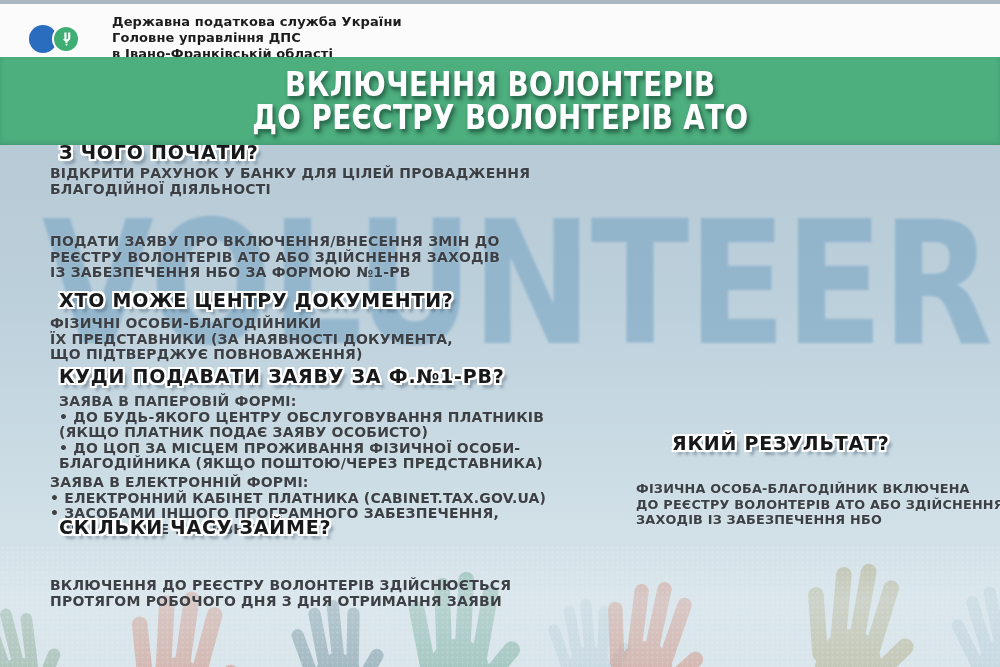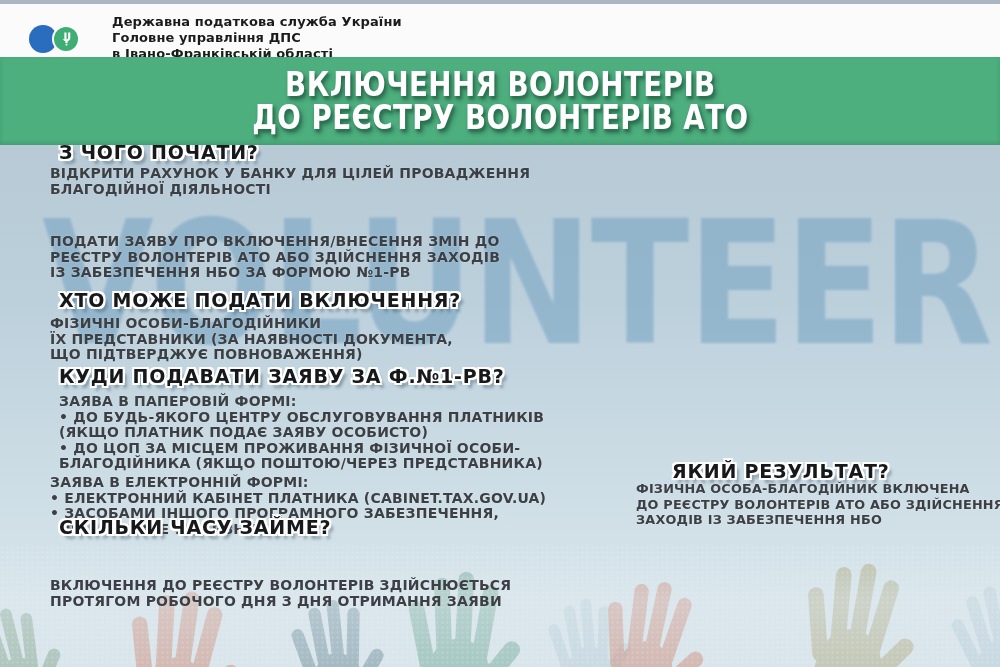--- a/index.html
+++ b/index.html
@@ -144,37 +144,37 @@
   <div class="content">
 
     <h2 class="heading" style="left:40px;top:141px">З ЧОГО ПОЧАТИ?</h2>
     <p class="body-text" style="left:31px;top:166px">ВІДКРИТИ РАХУНОК У БАНКУ ДЛЯ ЦІЛЕЙ ПРОВАДЖЕННЯ
 БЛАГОДІЙНОЇ ДІЯЛЬНОСТІ</p>
 
     <p class="body-text" style="left:31px;top:234px">ПОДАТИ ЗАЯВУ ПРО ВКЛЮЧЕННЯ/ВНЕСЕННЯ ЗМІН ДО
 РЕЄСТРУ ВОЛОНТЕРІВ АТО АБО ЗДІЙСНЕННЯ ЗАХОДІВ
 ІЗ ЗАБЕЗПЕЧЕННЯ НБО ЗА ФОРМОЮ №1-РВ</p>
 
-    <h2 class="heading" style="left:40px;top:289px">ХТО МОЖЕ ПОДАТИ ВКЛЮЧЕННЯ?</h2>
+    <h2 class="heading" style="left:40px;top:289px">ХТО МОЖЕ ЦЕНТРУ ДОКУМЕНТИ?</h2>
     <p class="body-text" style="left:31px;top:316px">ФІЗИЧНІ ОСОБИ-БЛАГОДІЙНИКИ
 ЇХ ПРЕДСТАВНИКИ (ЗА НАЯВНОСТІ ДОКУМЕНТА,
 ЩО ПІДТВЕРДЖУЄ ПОВНОВАЖЕННЯ)</p>
 
     <h2 class="heading" style="left:40px;top:365px">КУДИ ПОДАВАТИ ЗАЯВУ ЗА Ф.№1-РВ?</h2>
     <p class="body-text" style="left:40px;top:394px">ЗАЯВА В ПАПЕРОВІЙ ФОРМІ:
 • ДО БУДЬ-ЯКОГО ЦЕНТРУ ОБСЛУГОВУВАННЯ ПЛАТНИКІВ
 (ЯКЩО ПЛАТНИК ПОДАЄ ЗАЯВУ ОСОБИСТО)
 • ДО ЦОП ЗА МІСЦЕМ ПРОЖИВАННЯ ФІЗИЧНОЇ ОСОБИ-
 БЛАГОДІЙНИКА (ЯКЩО ПОШТОЮ/ЧЕРЕЗ ПРЕДСТАВНИКА)</p>
     <p class="body-text" style="left:31px;top:475px">ЗАЯВА В ЕЛЕКТРОННІЙ ФОРМІ:
 • ЕЛЕКТРОННИЙ КАБІНЕТ ПЛАТНИКА (CABINET.TAX.GOV.UA)
 • ЗАСОБАМИ ІНШОГО ПРОГРАМНОГО ЗАБЕЗПЕЧЕННЯ,
    ЯКЕ НАЯВНЕ У ЗАЯВНИКА</p>
 
-    <h2 class="heading" style="left:653px;top:460px">ЯКИЙ РЕЗУЛЬТАТ?</h2>
+    <h2 class="heading" style="left:653px;top:432px">ЯКИЙ РЕЗУЛЬТАТ?</h2>
     <p class="body-text small" style="left:617px;top:481px">ФІЗИЧНА ОСОБА-БЛАГОДІЙНИК ВКЛЮЧЕНА
 ДО РЕЄСТРУ ВОЛОНТЕРІВ АТО АБО ЗДІЙСНЕННЯ
 ЗАХОДІВ ІЗ ЗАБЕЗПЕЧЕННЯ НБО</p>
 
     <h2 class="heading" style="left:40px;top:516px">СКІЛЬКИ ЧАСУ ЗАЙМЕ?</h2>
     <p class="body-text" style="left:31px;top:578px">ВКЛЮЧЕННЯ ДО РЕЄСТРУ ВОЛОНТЕРІВ ЗДІЙСНЮЄТЬСЯ
 ПРОТЯГОМ РОБОЧОГО ДНЯ З ДНЯ ОТРИМАННЯ ЗАЯВИ</p>
 
   </div>
 </div>

